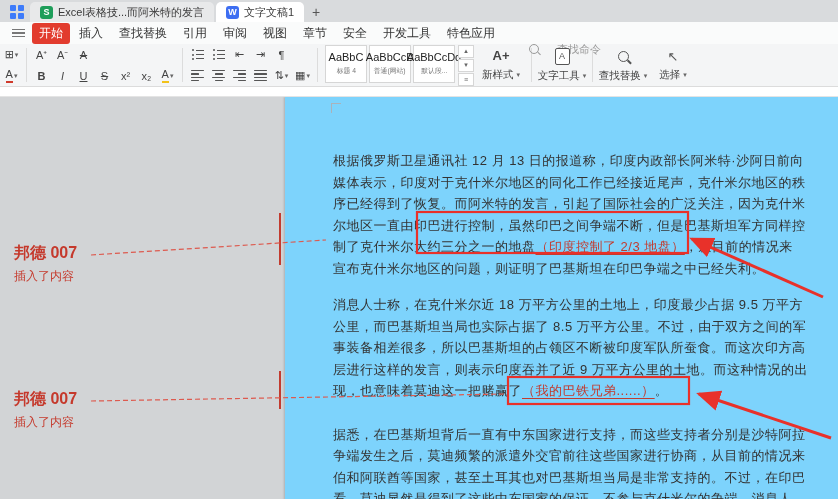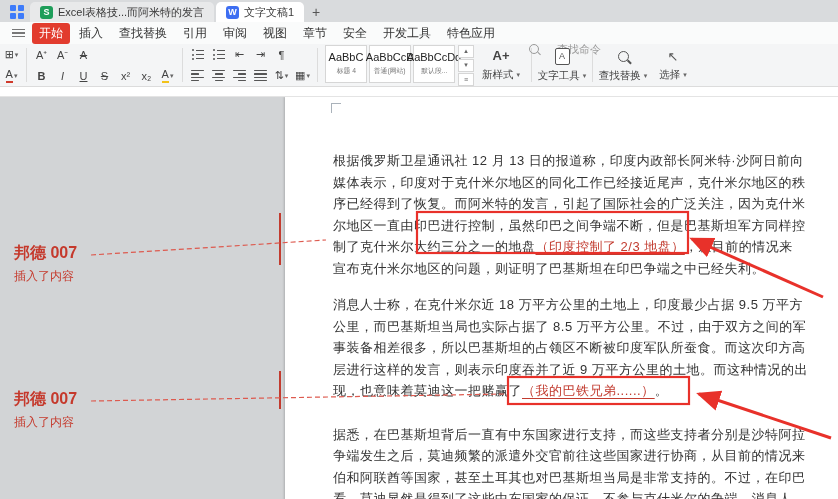--- a/index.html
+++ b/index.html
@@ -65,21 +65,21 @@
   .ic-docA{width:13px;height:15px;border:1.2px solid #555;border-radius:2px;display:flex;align-items:center;justify-content:center;font-size:9px;color:#555;background:#fff;}
   .ic-magb{width:9px;height:9px;border:1.6px solid #555;border-radius:50%;position:relative;margin:3px;}
   .ic-magb::after{content:'';width:5px;height:1.6px;background:#555;position:absolute;right:-4px;bottom:-2px;transform:rotate(45deg);}
   .ic-cursor{font-size:13px;color:#555;line-height:15px;}
 
   
   .ruler-strip{height:9px;background:#ffffff;border-bottom:1px solid #e4e4e4;}
 
   
   .workspace{position:relative;height:403px;background:#d2d4d6;overflow:hidden;}
-  .page{position:absolute;left:285px;top:0;width:553px;height:403px;background:#ffffff;box-shadow:-1px 0 2px rgba(0,0,0,.18);overflow:hidden;text-decoration:underline;}
+  .page{position:absolute;left:285px;top:0;width:553px;height:403px;background:#7dd3fc;box-shadow:-1px 0 2px rgba(0,0,0,.18);overflow:hidden;text-decoration:underline;}
   .corner{position:absolute;left:46px;top:6px;width:9px;height:9px;border-left:1px solid #aab2ba;border-top:1px solid #aab2ba;}
   .doc-text{position:absolute;left:48px;top:53px;width:380px;font-size:13px;color:#333;}
   .para{margin:0;}
   .para:nth-child(1){margin-bottom:15px;}
   .para:nth-child(2){margin-bottom:22px;}
   .line{height:21.5px;line-height:21.5px;white-space:nowrap;letter-spacing:.5px;}
   .run{color:#333;}
   .ins{color:#c23b2f;text-decoration:underline;text-underline-offset:3px;}
   .comment{position:absolute;left:14px;}
   .c0{top:146px;} .c1{top:292px;}

